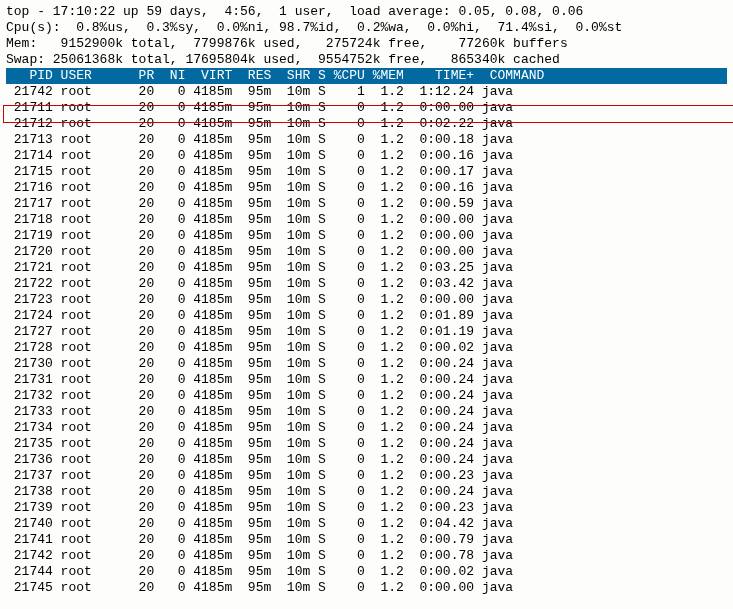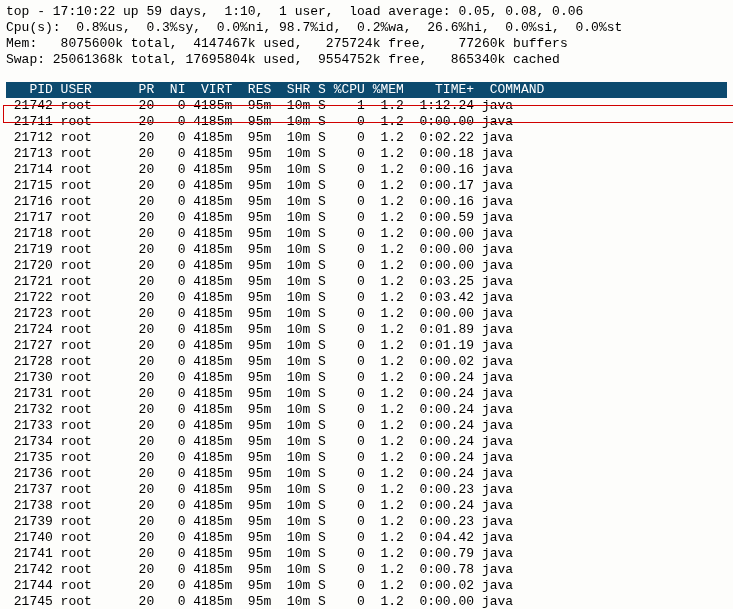--- a/index.html
+++ b/index.html
@@ -7,39 +7,39 @@
     background:#fdfdfb;
     font-family:"Courier New",Courier,monospace;
     font-size:13px;
     line-height:16px;
     color:#000;
     width:733px;
   }
   .wrap{padding:4px 6px 6px 6px;}
   .hdr{white-space:pre;}
   .cols{
-    background:#0c4a6e;color:#fff;
+    background:#0369a1;color:#fff;
     white-space:pre;
-    margin-top:14px;
+    margin-top:0;
   }
   .rows{white-space:pre;}
   .hl{
     position:absolute;
     border:1px solid #d00000;
     pointer-events:none;
   }
   .relwrap{position:relative;}
 </style>
 </head>
 <body>
 
 <div class="wrap relwrap">
-  <div class="hdr">top - 17:10:22 up 59 days,  1:10,  1 user,  load average: 0.05, 0.08, 0.06</div>
-  <div class="hdr">Cpu(s):  0.8%us,  0.3%sy,  0.0%ni, 98.7%id,  0.2%wa,  26.6%hi,  0.0%si,  0.0%st</div>
-  <div class="hdr">Mem:   8075600k total,  4147467k used,   275724k free,    77260k buffers</div>
+  <div class="hdr">top - 17:10:22 up 59 days,  4:56,  1 user,  load average: 0.05, 0.08, 0.06</div>
+  <div class="hdr">Cpu(s):  0.8%us,  0.3%sy,  0.0%ni, 98.7%id,  0.2%wa,  0.0%hi,  71.4%si,  0.0%st</div>
+  <div class="hdr">Mem:   9152900k total,  7799876k used,   275724k free,    77260k buffers</div>
   <div class="hdr">Swap: 25061368k total, 17695804k used,  9554752k free,   865340k cached</div>
 
   <div class="cols">   PID USER      PR  NI  VIRT  RES  SHR S %CPU %MEM    TIME+  COMMAND           </div>
 
   <div class="rows" id="rows"><div> 21742 root      20   0 4185m  95m  10m S    1  1.2  1:12.24 java</div><div> 21711 root      20   0 4185m  95m  10m S    0  1.2  0:00.00 java</div><div> 21712 root      20   0 4185m  95m  10m S    0  1.2  0:02.22 java</div><div> 21713 root      20   0 4185m  95m  10m S    0  1.2  0:00.18 java</div><div> 21714 root      20   0 4185m  95m  10m S    0  1.2  0:00.16 java</div><div> 21715 root      20   0 4185m  95m  10m S    0  1.2  0:00.17 java</div><div> 21716 root      20   0 4185m  95m  10m S    0  1.2  0:00.16 java</div><div> 21717 root      20   0 4185m  95m  10m S    0  1.2  0:00.59 java</div><div> 21718 root      20   0 4185m  95m  10m S    0  1.2  0:00.00 java</div><div> 21719 root      20   0 4185m  95m  10m S    0  1.2  0:00.00 java</div><div> 21720 root      20   0 4185m  95m  10m S    0  1.2  0:00.00 java</div><div> 21721 root      20   0 4185m  95m  10m S    0  1.2  0:03.25 java</div><div> 21722 root      20   0 4185m  95m  10m S    0  1.2  0:03.42 java</div><div> 21723 root      20   0 4185m  95m  10m S    0  1.2  0:00.00 java</div><div> 21724 root      20   0 4185m  95m  10m S    0  1.2  0:01.89 java</div><div> 21727 root      20   0 4185m  95m  10m S    0  1.2  0:01.19 java</div><div> 21728 root      20   0 4185m  95m  10m S    0  1.2  0:00.02 java</div><div> 21730 root      20   0 4185m  95m  10m S    0  1.2  0:00.24 java</div><div> 21731 root      20   0 4185m  95m  10m S    0  1.2  0:00.24 java</div><div> 21732 root      20   0 4185m  95m  10m S    0  1.2  0:00.24 java</div><div> 21733 root      20   0 4185m  95m  10m S    0  1.2  0:00.24 java</div><div> 21734 root      20   0 4185m  95m  10m S    0  1.2  0:00.24 java</div><div> 21735 root      20   0 4185m  95m  10m S    0  1.2  0:00.24 java</div><div> 21736 root      20   0 4185m  95m  10m S    0  1.2  0:00.24 java</div><div> 21737 root      20   0 4185m  95m  10m S    0  1.2  0:00.23 java</div><div> 21738 root      20   0 4185m  95m  10m S    0  1.2  0:00.24 java</div><div> 21739 root      20   0 4185m  95m  10m S    0  1.2  0:00.23 java</div><div> 21740 root      20   0 4185m  95m  10m S    0  1.2  0:04.42 java</div><div> 21741 root      20   0 4185m  95m  10m S    0  1.2  0:00.79 java</div><div> 21742 root      20   0 4185m  95m  10m S    0  1.2  0:00.78 java</div><div> 21744 root      20   0 4185m  95m  10m S    0  1.2  0:00.02 java</div><div> 21745 root      20   0 4185m  95m  10m S    0  1.2  0:00.00 java</div></div>
 
   <div class="hl" id="hl" style="left: 3px; top: 105px; width: 776.462px; height: 16px;"></div>
 </div>
 
 </body></html>

